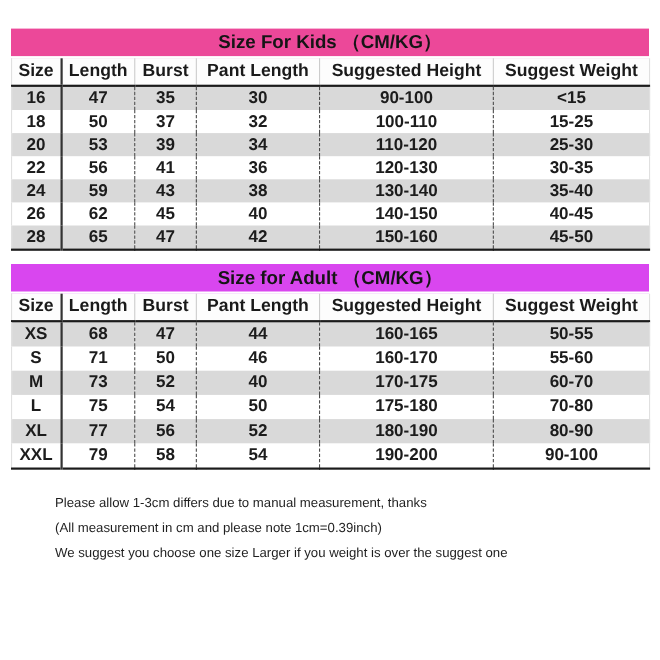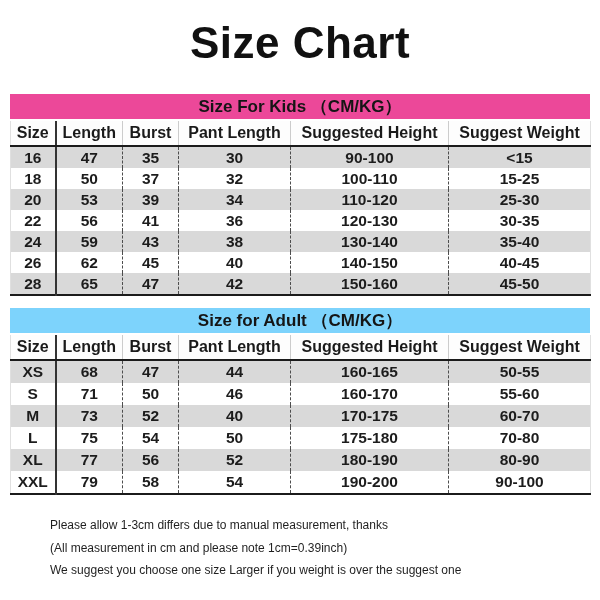--- a/index.html
+++ b/index.html
@@ -84,21 +84,20 @@
     line-height: 22.5px;
     color: #1f1f1f;
     font-weight: 400;
   }
 </style>
 </head>
 <body>
 
 <div class="page">
 
-  <h1 class="page-title">Size Chart</h1>
 
   <div class="table-section section-kids">
     <div class="band" style="background: #ec4899;">Size For Kids （CM/KG）</div>
     <table class="size-table">
       <colgroup>
         <col style="width:45px">
           <col style="width:67px">
           <col style="width:56px">
         <col style="width:112px">
           <col style="width:158px">
@@ -169,21 +168,21 @@
             <td>47</td>
             <td>42</td>
             <td>150-160</td>
             <td>45-50</td>
           </tr>
         </tbody>
     </table>
   </div>
 
   <div class="table-section section-adult">
-    <div class="band" style="background: #7dd3fc;">Size for Adult （CM/KG）</div>
+    <div class="band" style="background: #d946ef;">Size for Adult （CM/KG）</div>
     <table class="size-table">
       <colgroup>
         <col style="width:45px">
           <col style="width:67px">
           <col style="width:56px">
         <col style="width:112px">
           <col style="width:158px">
           <col style="width:142px">
       </colgroup>
       <thead>

